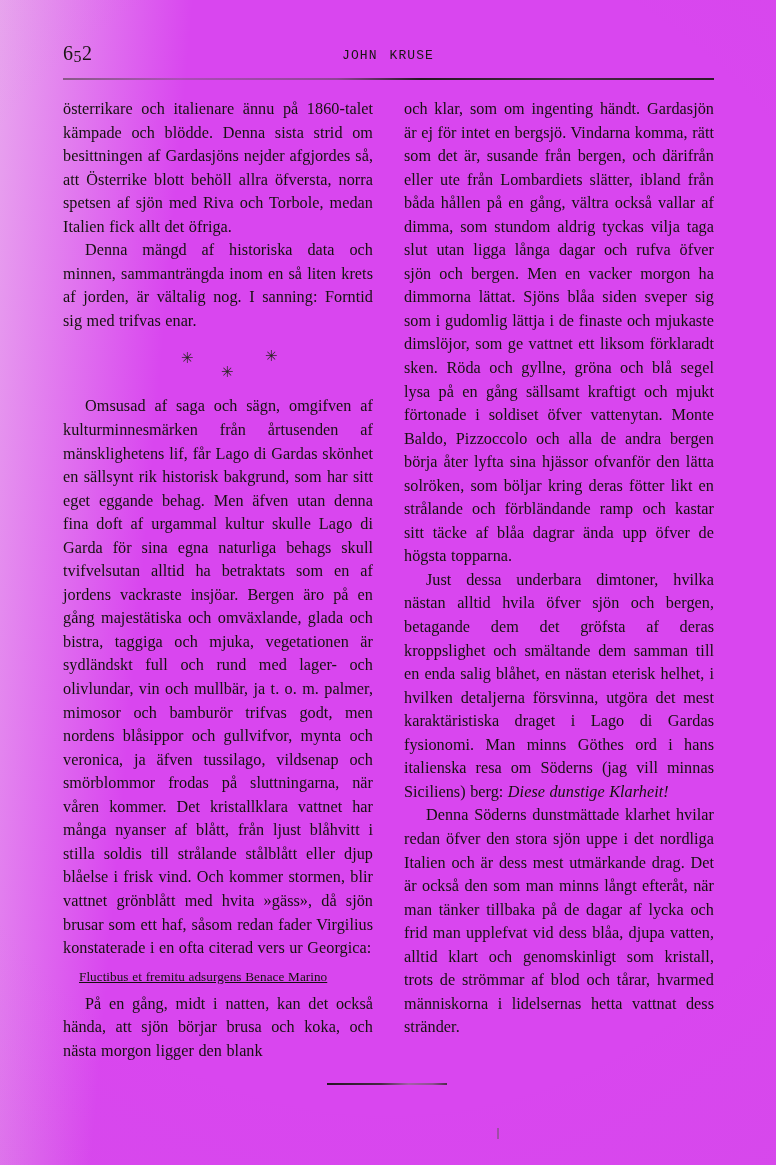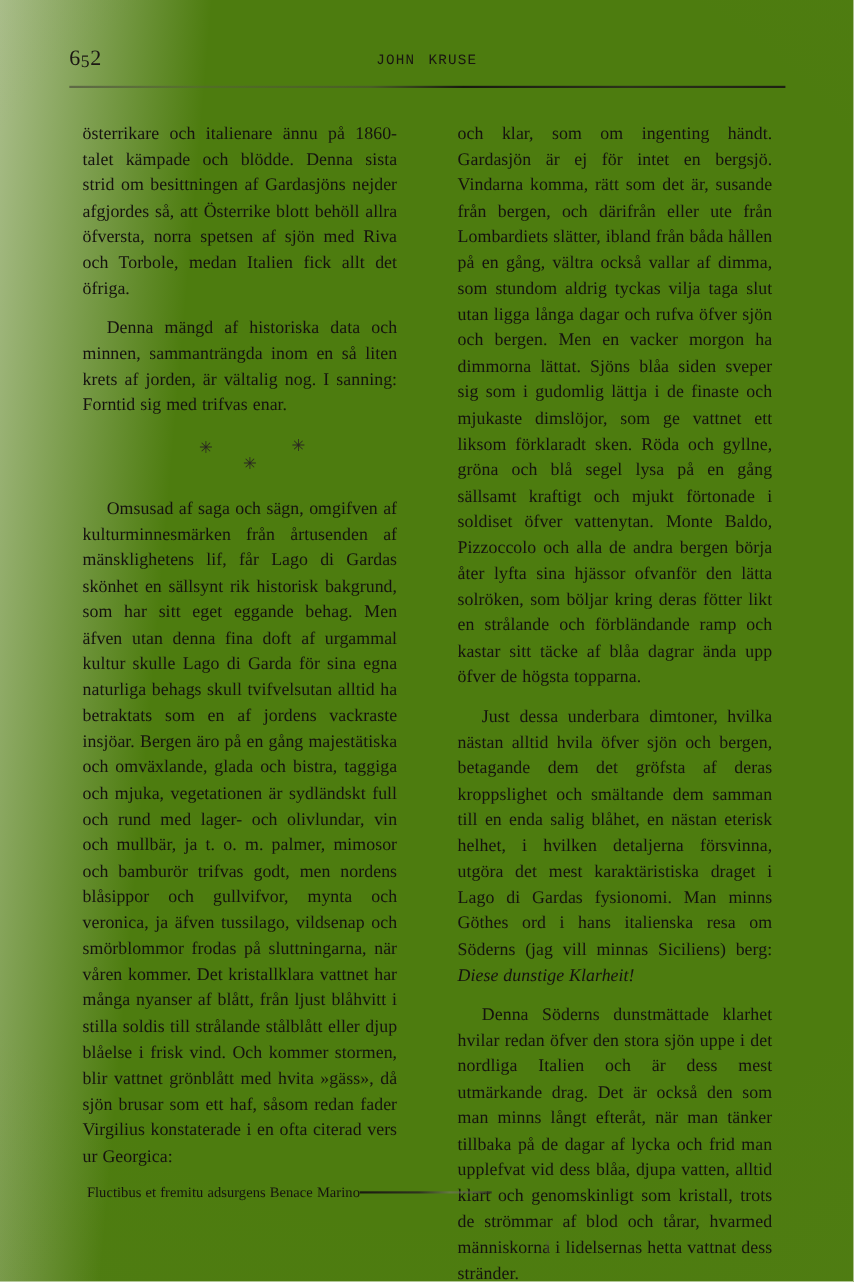--- a/index.html
+++ b/index.html
@@ -15,21 +15,21 @@
     font-family: "Liberation Serif", "DejaVu Serif", serif;
     color: #15120f;
     overflow: hidden;
   }
 
   .page {
     position: absolute;
     left: 0; top: 0;
     width: 776px;
     height: 1165px;
-    background: #4d7c0f;
+    background: #d946ef;
   }
 
   
   .paper-tone {
     position: absolute;
     inset: 0;
     background:
       radial-gradient(ellipse 120% 90% at 50% 45%, rgba(255,255,255,0) 55%, rgba(140,135,125,0.07) 100%),
       linear-gradient(95deg, rgba(245,243,238,0.55) 0%, rgba(255,255,255,0) 22%);
     pointer-events: none;
@@ -93,21 +93,21 @@
     top: 98px;
     width: 651px;
     display: flex;
     gap: 31px;
   }
   .col {
     width: 310px;
   }
 
   .col p {
-    margin: 12px;
+    margin: 0;
     font-size: 16.2px;
     line-height: 23.55px;
     text-align: justify;
     text-justify: inter-word;
     letter-spacing: 0.05px;
     word-spacing: 0.4px;
     color: #15120f;
     -webkit-hyphens: none;
     hyphens: none;
   }
@@ -116,20 +116,21 @@
   }
 
   
   .verse {
     margin: 7px 0 7px 0 !important;
     font-size: 13.2px !important;
     line-height: 18px !important;
     text-align: left !important;
     text-indent: 16px !important;
     letter-spacing: 0.1px;
+    text-decoration: underline;
   }
 
   .ital {
     font-style: italic;
   }
 
   
   .asterism {
     position: relative;
     height: 46px;
@@ -189,20 +190,21 @@
       <p class="indent">Denna mängd af historiska data och minnen, sammanträngda inom en så liten krets af jorden, är vältalig nog. I sanning: Forntid sig med trifvas enar.</p>
 
       <div class="asterism">
         <span class="ast-left">✳</span>
         <span class="ast-mid">✳</span>
         <span class="ast-right">✳</span>
       </div>
 
       <p class="indent">Omsusad af saga och sägn, omgifven af kulturminnesmärken från årtusenden af mänsklighetens lif, får Lago di Gardas skönhet en sällsynt rik historisk bakgrund, som har sitt eget eggande behag. Men äfven utan denna fina doft af urgammal kultur skulle Lago di Garda för sina egna naturliga behags skull tvifvelsutan alltid ha betraktats som en af jordens vackraste insjöar. Bergen äro på en gång majestätiska och omväxlande, glada och bistra, taggiga och mjuka, vegetationen är sydländskt full och rund med lager- och olivlundar, vin och mullbär, ja t. o. m. palmer, mimosor och bamburör trifvas godt, men nordens blåsippor och gullvifvor, mynta och veronica, ja äfven tussilago, vildsenap och smörblommor frodas på sluttningarna, när våren kommer. Det kristallklara vattnet har många nyanser af blått, från ljust blåhvitt i stilla soldis till strålande stålblått eller djup blåelse i frisk vind. Och kommer stormen, blir vattnet grönblått med hvita »gäss», då sjön brusar som ett haf, såsom redan fader Virgilius konstaterade i en ofta citerad vers ur Georgica:</p>
       <p class="verse">Fluctibus et fremitu adsurgens Benace Marino</p>
+      <p class="indent">På en gång, midt i natten, kan det också hända, att sjön börjar brusa och koka, och nästa morgon ligger den blank</p>
     </div>
 
     <div class="col">
       <p>och klar, som om ingenting händt. Gardasjön är ej för intet en bergsjö. Vindarna komma, rätt som det är, susande från bergen, och därifrån eller ute från Lombardiets slätter, ibland från båda hållen på en gång, vältra också vallar af dimma, som stundom aldrig tyckas vilja taga slut utan ligga långa dagar och rufva öfver sjön och bergen. Men en vacker morgon ha dimmorna lättat. Sjöns blåa siden sveper sig som i gudomlig lättja i de finaste och mjukaste dimslöjor, som ge vattnet ett liksom förklaradt sken. Röda och gyllne, gröna och blå segel lysa på en gång sällsamt kraftigt och mjukt förtonade i soldiset öfver vattenytan. Monte Baldo, Pizzoccolo och alla de andra bergen börja åter lyfta sina hjässor ofvanför den lätta solröken, som böljar kring deras fötter likt en strålande och förbländande ramp och kastar sitt täcke af blåa dagrar ända upp öfver de högsta topparna.</p>
       <p class="indent"><span>Just dessa underbara dimtoner, hvilka nästan alltid hvila öfver sjön och bergen, betagande dem det gröfsta af deras kroppslighet och smältande dem samman till en enda salig blåhet, en nästan eterisk helhet, i hvilken detaljerna försvinna, utgöra det mest karaktäristiska draget i Lago di Gardas fysionomi. Man minns Göthes ord i hans italienska resa om Söderns (jag vill minnas Siciliens) berg: </span><span class="ital">Diese dunstige Klarheit!</span></p>
       <p class="indent">Denna Söderns dunstmättade klarhet hvilar redan öfver den stora sjön uppe i det nordliga Italien och är dess mest utmärkande drag. Det är också den som man minns långt efteråt, när man tänker tillbaka på de dagar af lycka och frid man upplefvat vid dess blåa, djupa vatten, alltid klart och genomskinligt som kristall, trots de strömmar af blod och tårar, hvarmed människorna i lidelsernas hetta vattnat dess stränder.</p>
     </div>
 
   </div>
 

